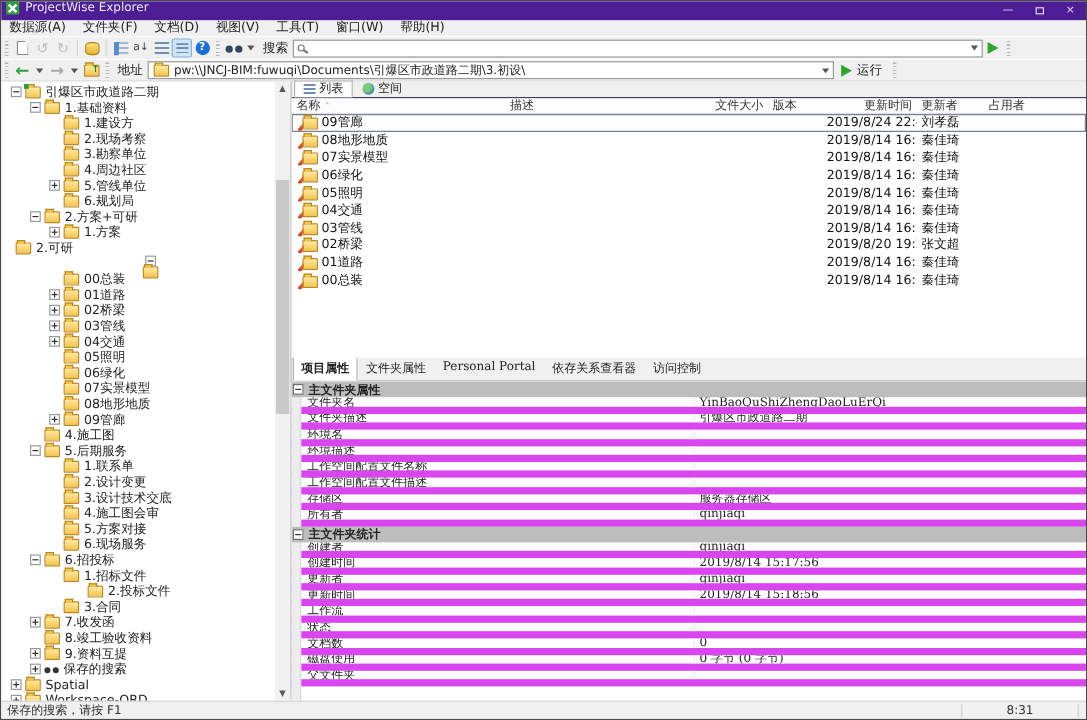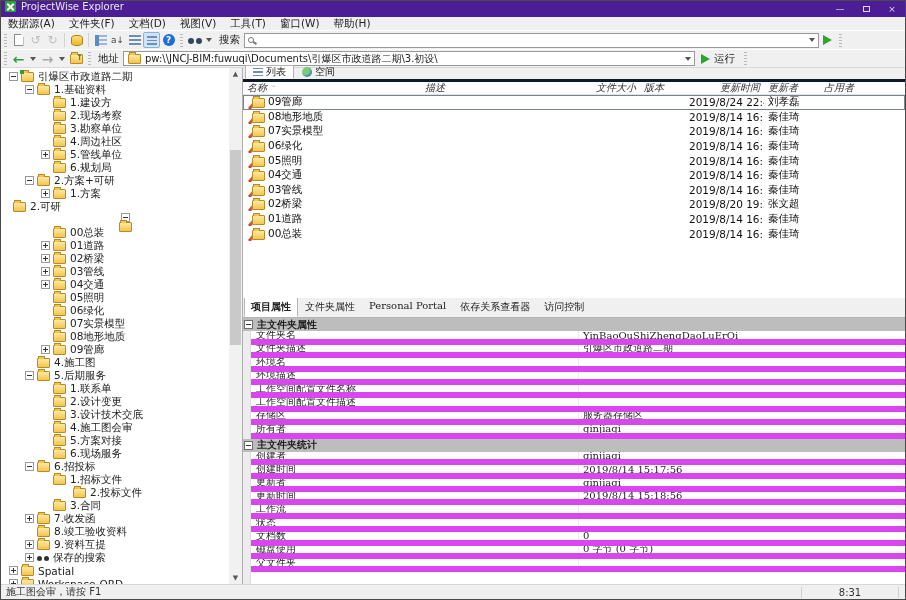--- a/index.html
+++ b/index.html
@@ -80,31 +80,31 @@
   .expspacer { width:12px; flex:none; }
   .ticon { margin-right:4px; }
   .ticon.root::after { content:""; position:absolute; width:4px; height:4px; background:#2f9e3f; top:-3px; left:-2px; }
   .binoc-sm { width:12px; height:7px; position:relative; flex:none; margin-right:4px; }
   .binoc-sm::before,.binoc-sm::after { content:""; position:absolute; bottom:0; width:5px; height:5px; border-radius:50%; background:#333; }
   .binoc-sm::before{left:0;} .binoc-sm::after{right:0;}
   .tlabel { overflow:hidden; }
 
   .right-panel { flex:1; display:flex; flex-direction:column; background:#f0f0f0; min-width:0; }
   .view-tabs { height:14px; background:#f0f0f0; display:flex; align-items:flex-end; padding-left:2px;
-    border-bottom:3px solid #0f172a; flex:none; }
+    border-bottom:1px solid #0f172a; flex:none; }
   .view-tab { display:flex; align-items:center; gap:3px; font-size:10px; color:#222; padding:0 7px;
     height:14px; border:1px solid transparent; }
   .view-tab.active { background:#fff; border-color:#b5b5b5; border-bottom-color:#fff; }
   .list-ic { width:10px; height:9px; background:repeating-linear-gradient(to bottom,#6f8fb4 0 1.5px,transparent 1.5px 3.5px); }
   .globe-ic { width:10px; height:10px; border-radius:50%; background:radial-gradient(circle at 35% 35%,#7ec97e 0 40%,#2c7fb8 75%); }
 
   .file-list { height:216px; background:#fff; position:relative; flex:none; overflow:hidden; }
   .flgrid { display:grid; grid-template-columns:178px 142px 77px 45px 79px 56px 1fr; align-items:center; }
   .fl-header { height:13px; font-size:10px; color:#333; border-bottom:1px solid #e3e3e3; background:#fdfdfd; }
-  .hc { padding:0 4px; white-space:nowrap; overflow:hidden;font-style:italic; }
+  .hc { padding:0 4px; white-space:nowrap; overflow:hidden; }
   .hc.r, .cell.r { text-align:right; }
   .sort-caret { font-size:7px; color:#888; margin-left:4px; }
   .flrow { height:14.6px; font-size:10.5px; color:#111; }
   .flrow.selected { box-shadow:inset 0 0 0 1px #76828f; }
   .cell { padding:0 4px; white-space:nowrap; overflow:hidden; }
   .namecell { display:flex; align-items:center; gap:3px; }
   .doc-ic { position:relative; width:18px; height:12px; flex:none; }
   .doc-ic .folder-ic { position:absolute; right:0; bottom:0; }
   .pen { position:absolute; left:1px; bottom:0; width:2.5px; height:11px; background:linear-gradient(#f09a3e,#cc3b2a); transform:rotate(40deg); transform-origin:bottom left; }
 
@@ -712,17 +712,17 @@
               <span class="plabel">父文件夹</span>
               <span class="pvalue"></span>
             </div>
           </div>
       </div>
 
     </div>
   </div>
 
   <div class="statusbar">
-    <span class="status-left">施工图会审，请按 F1</span>
+    <span class="status-left">保存的搜索，请按 F1</span>
     <span class="status-right">8:31</span>
   </div>
 
 </div>
 
 </body></html>

